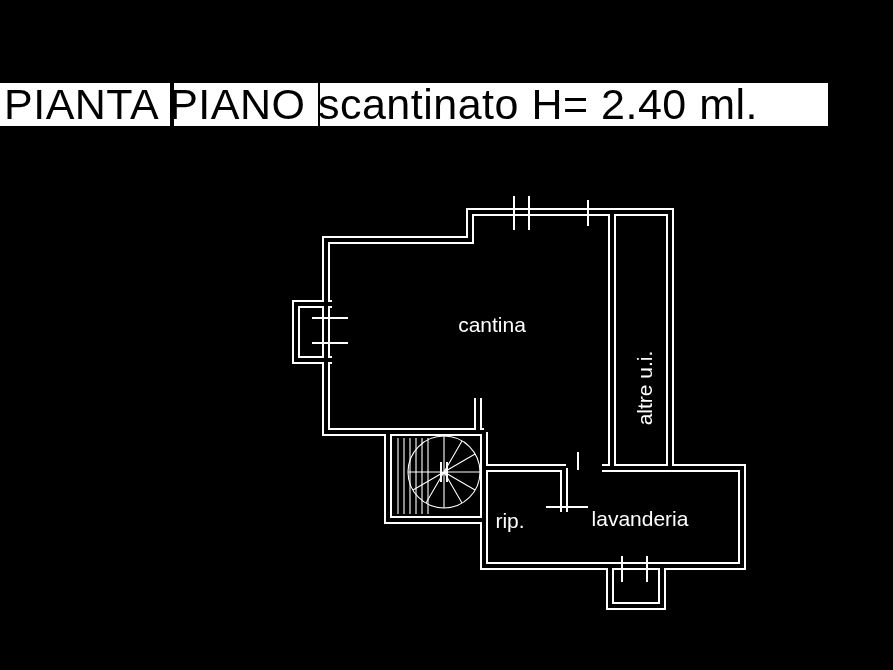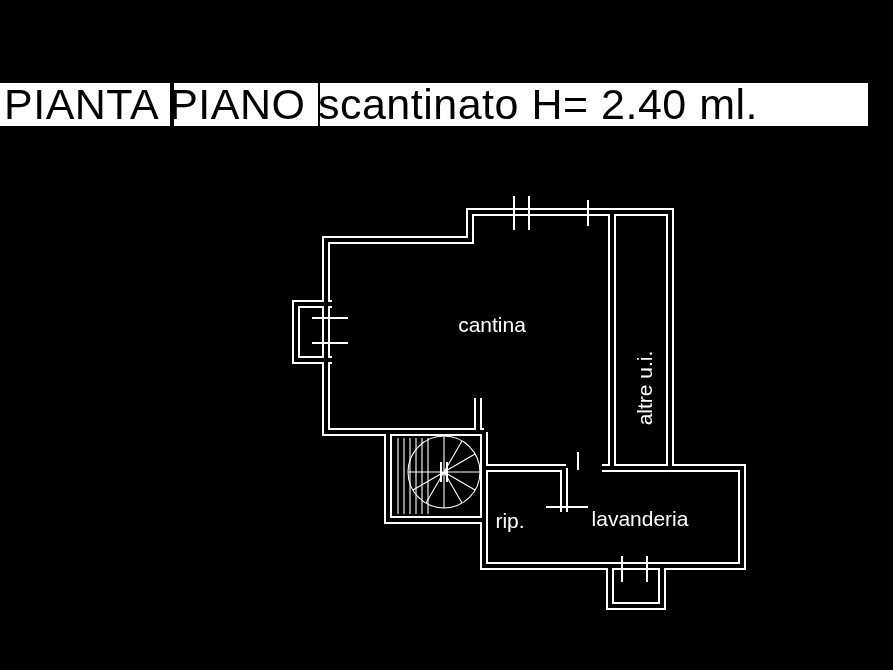--- a/index.html
+++ b/index.html
@@ -8,21 +8,20 @@
     width:893px;height:670px;
     background:#000;
     overflow:hidden;
     font-family:"Liberation Sans", sans-serif;
   }
   .title-bar{
     position:absolute;left:0;top:83px;
     width:828px;height:43px;
     background:#ffffff;
     overflow:hidden;
-    padding-left:40px;
   }
   .title-text{
     position:absolute;left:4px;top:0;
     font-family:"Liberation Sans", sans-serif;
     font-size:43px;line-height:43px;
     letter-spacing:0.5px;
     color:#000;
     white-space:nowrap;
   }
   .t-line{position:absolute;top:0;height:100%;background:#000;}

